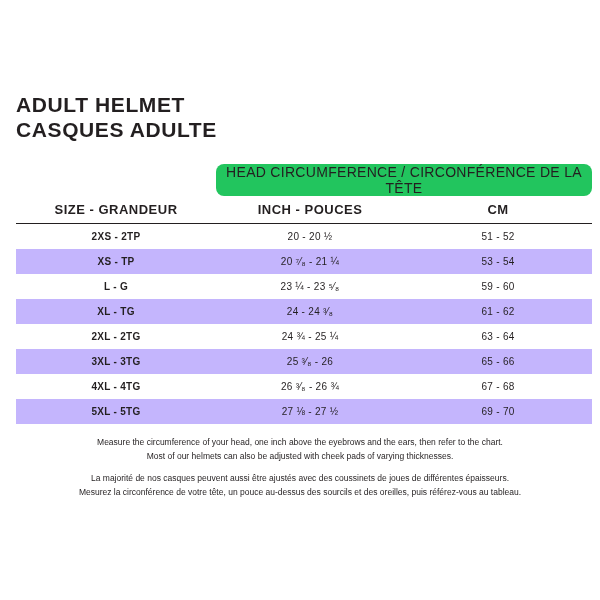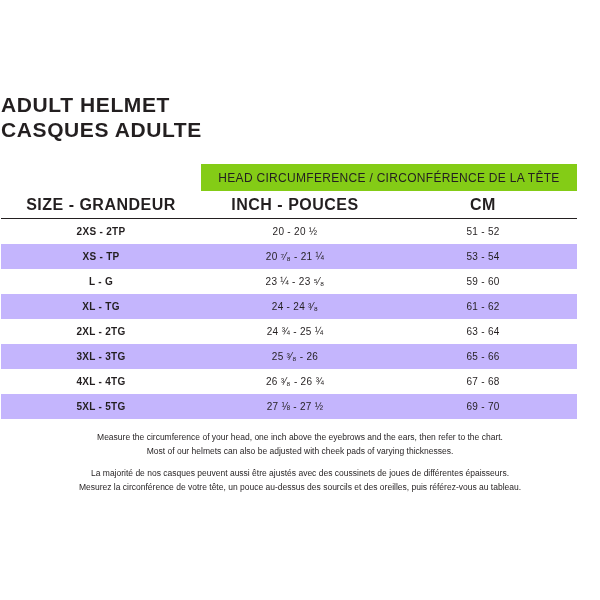--- a/index.html
+++ b/index.html
@@ -12,21 +12,21 @@
     background: #ffffff;
     font-family: "Liberation Sans", sans-serif;
     color: #231f20;
     overflow: hidden;
   }
   .page {
     position: relative;
     width: 600px;
     height: 600px;
     box-sizing: border-box;
-    padding: 0 1px;
+    padding: 0 16px;
   }
   .titles {
     padding-top: 92px;
   }
   .title {
     font-size: 21px;
     font-weight: bold;
     letter-spacing: 0.6px;
     line-height: 25px;
   }
@@ -37,34 +37,35 @@
     table-layout: fixed;
   }
   table.chart td, table.chart th {
     padding: 0;
     margin: 0;
   }
   .head-span {
     height: 27px;
     text-align: center;
     vertical-align: middle;
-    font-size: 12px;
+    font-size: 14px;
     font-weight: normal;
     letter-spacing: 0.3px;
-    background: #84cc16;
+    background: #22c55e;
     color: #231f20;
+    border-radius: 8px;
   }
   .blank-cell {
     background: #ffffff;
   }
   .col-head {
     height: 27px;
     text-align: center;
     vertical-align: middle;
-    font-size: 16px;
+    font-size: 13px;
     font-weight: bold;
     letter-spacing: 0.5px;
     background: #ffffff;
     border-bottom: 1.5px solid #231f20;
   }
   .row-cell {
     height: 25px;
     text-align: center;
     vertical-align: middle;
     font-size: 10px;

